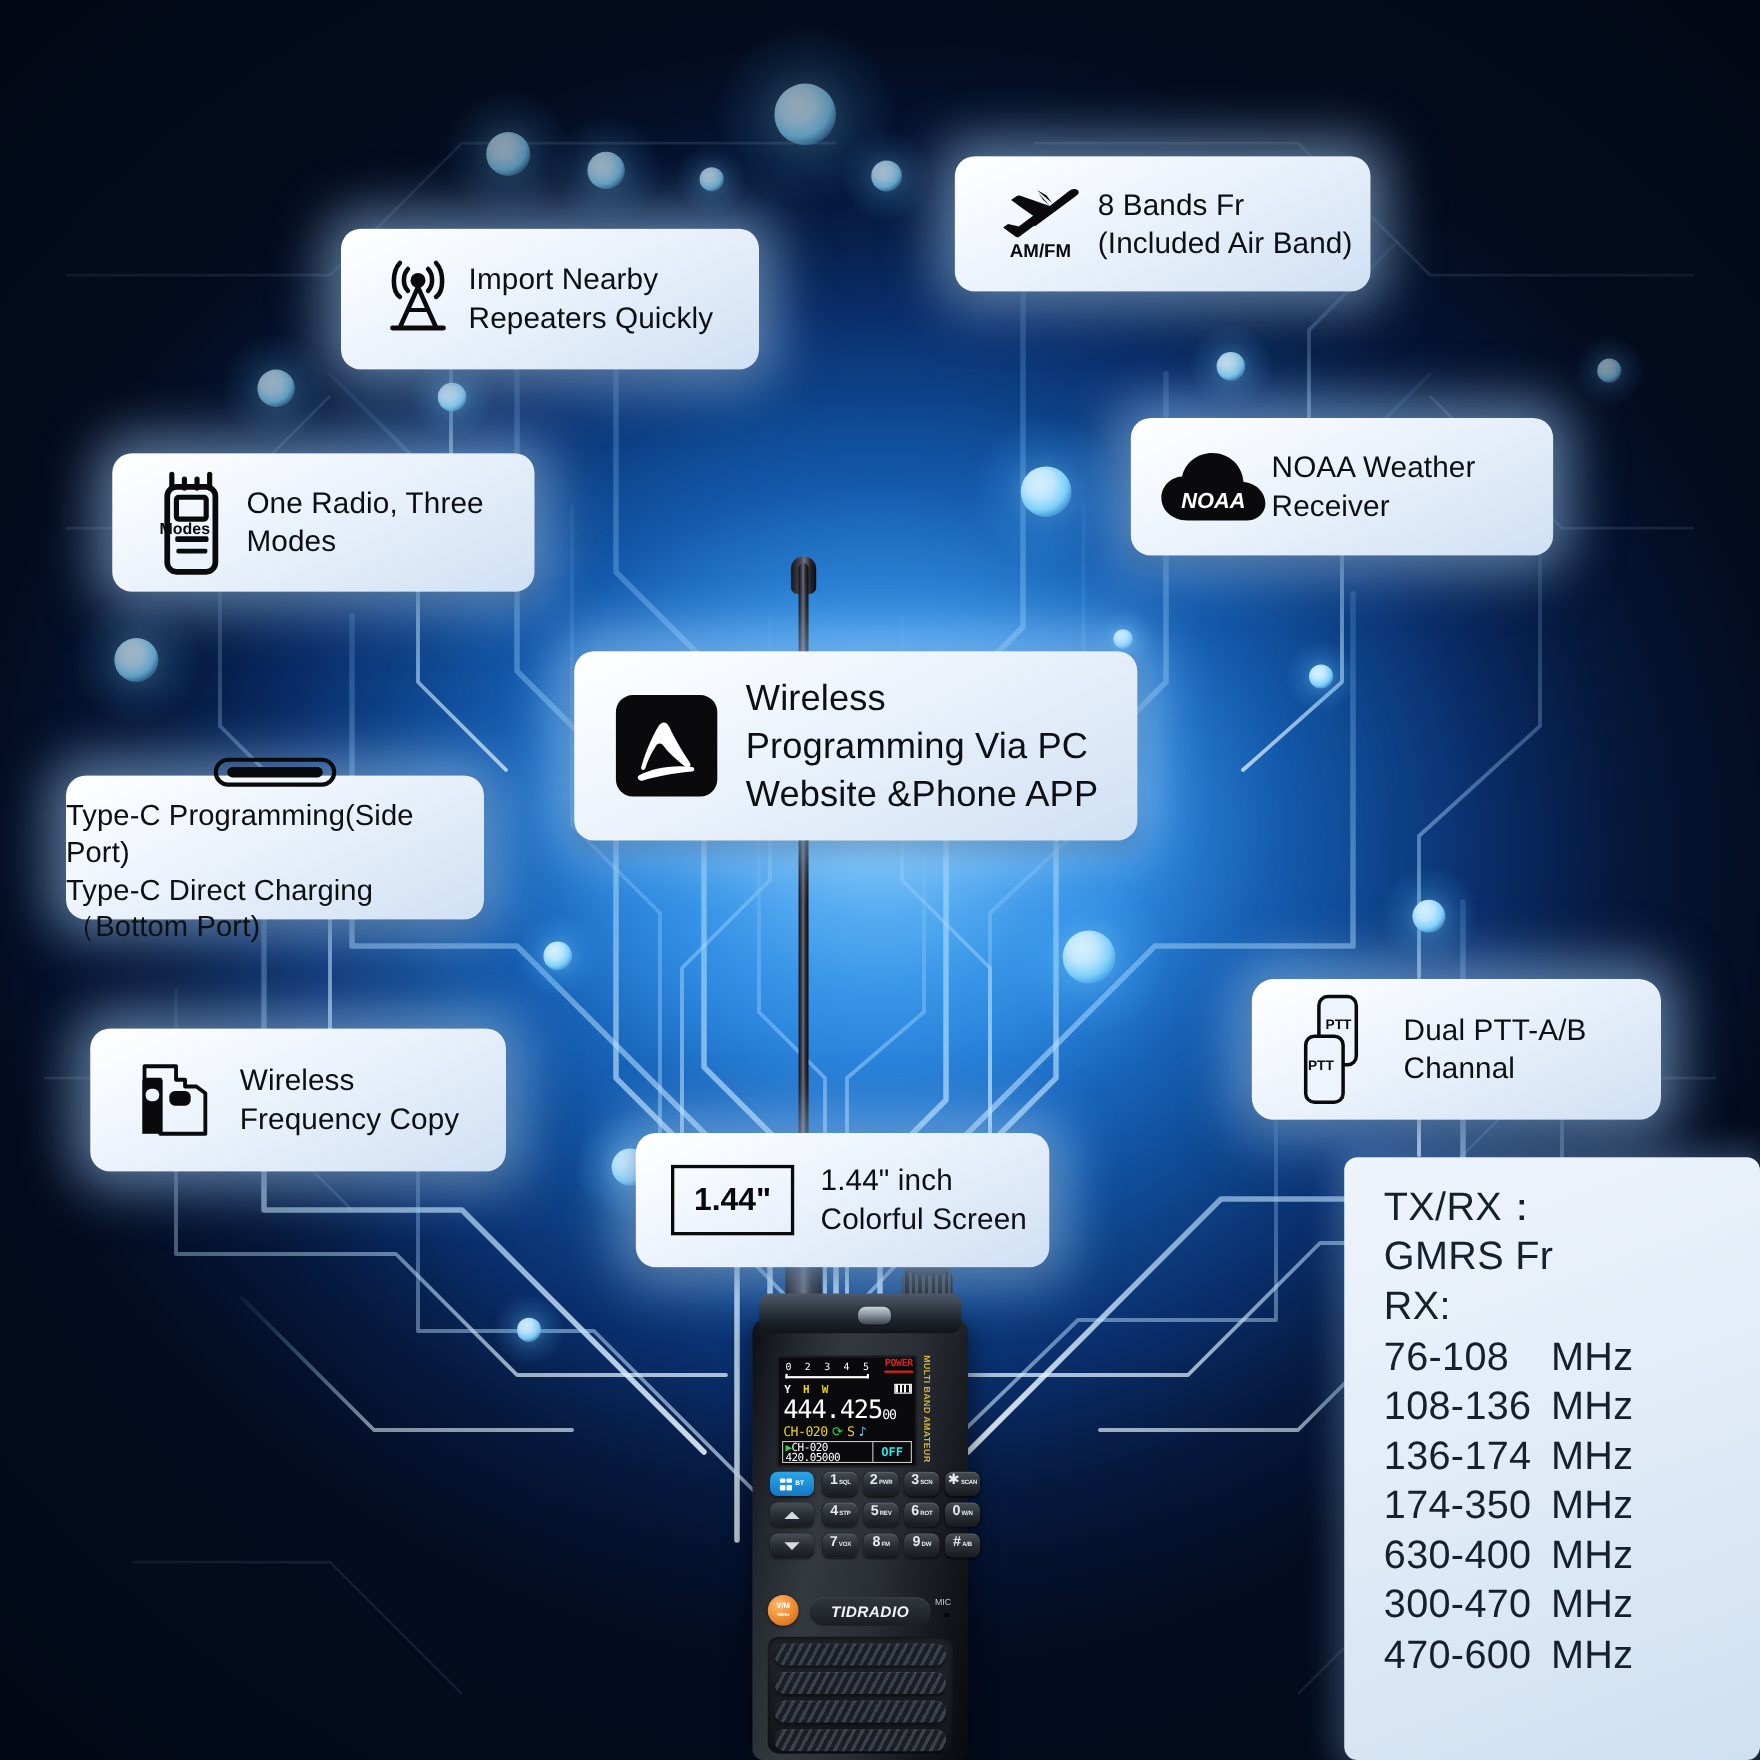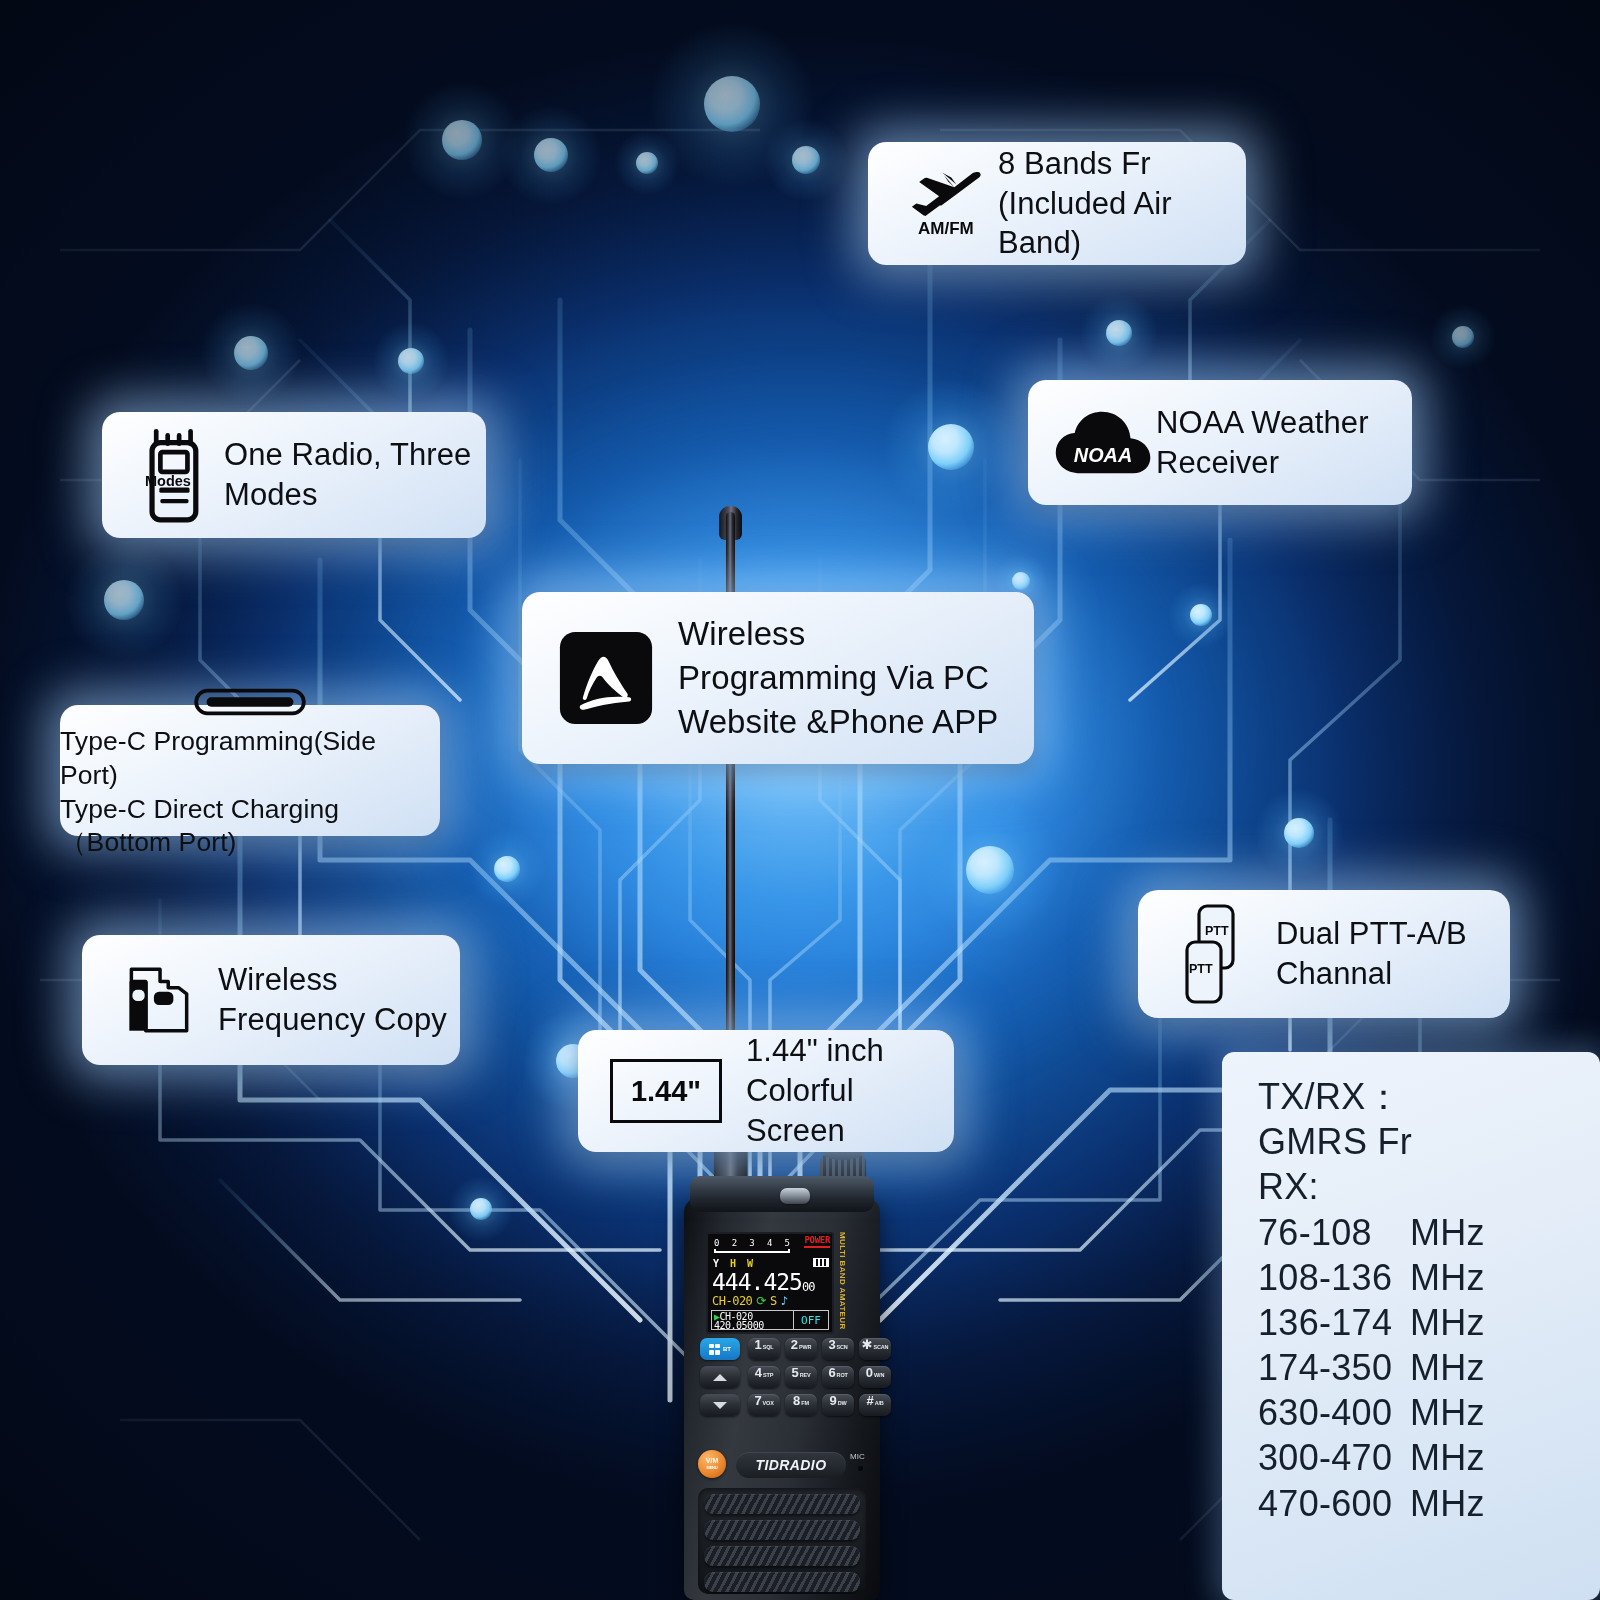--- a/index.html
+++ b/index.html
@@ -49,21 +49,21 @@
     box-shadow:0 0 46px 16px rgba(170,215,255,.52), 0 8px 20px rgba(0,20,50,.40);
     display:flex;align-items:center;
     box-sizing:border-box;
   }
   .card .ico{
     flex:0 0 auto;display:flex;align-items:center;justify-content:center;
     color:#060607;
   }
   .card .txt{
     color:#0d0f12;line-height:1.28;
-    font-size:31px;letter-spacing:.1px;white-space:pre-line;
+    font-size:27px;letter-spacing:.1px;white-space:pre-line;
   }
 
   
   #card-airband{left:868px;top:142px;width:378px;height:123px;padding:0 10px 0 22px;}
   #card-repeater{left:310px;top:208px;width:380px;height:128px;padding:0 10px 0 24px;}
   #card-modes{left:102px;top:412px;width:384px;height:126px;padding:0 10px 0 26px;}
   #card-noaa{left:1028px;top:380px;width:384px;height:125px;padding:0 10px 0 24px;}
   #card-dtmf{left:1146px;top:602px;width:376px;height:133px;padding:0 10px 0 26px;}
   #card-typec{left:60px;top:705px;width:380px;height:131px;padding:0;flex-direction:column;align-items:center;justify-content:center;}
   #card-typec .txt{font-size:26.5px;text-align:left;margin-top:2px;}
@@ -151,21 +151,21 @@
   .lcd-freq sup{font-size:12px;vertical-align:baseline;position:relative;top:1px;letter-spacing:-1px;}
   .lcd-ch{position:absolute;left:4px;top:60px;color:#e9d11a;font-size:12px;letter-spacing:-.5px;display:flex;align-items:center;gap:4px;}
   .lcd-ch .g{color:#35d23a;}
   .lcd-ch .m{color:#7fd8ff;}
   .lcd-box{
     position:absolute;left:3px;top:76px;right:3px;height:20px;border:1.5px solid #c9c9c9;box-sizing:border-box;
     display:flex;
   }
   .lcd-box .left{flex:1;color:#fff;font-size:10px;padding-left:2px;letter-spacing:-.5px;line-height:9px;padding-top:1px;}
   .lcd-box .left .tri{color:#35d23a;}
-  .lcd-box .right{width:34px;border-left:1.5px solid #c9c9c9;display:flex;align-items:center;justify-content:center;color:#2ee6e6;font-size:11px;font-weight:normal;}
+  .lcd-box .right{width:34px;border-left:1.5px solid #c9c9c9;display:flex;align-items:center;justify-content:center;color:#2ee6e6;font-size:11px;font-weight:bold;}
   .side-label{
     position:absolute;left:150px;top:92px;width:13px;height:100px;
     color:#d4b23c;font-size:8px;font-weight:bold;letter-spacing:.4px;
     writing-mode:vertical-rl;text-orientation:mixed;
     display:flex;align-items:flex-start;justify-content:flex-start;
     overflow:hidden;white-space:nowrap;
   }
   .keypad{position:absolute;left:16px;top:198px;width:166px;height:104px;}
   .key{
     position:absolute;border-radius:7px;
@@ -473,20 +473,38 @@
     <div class="mic-hole"></div>
 
     <div class="grille">
       <div class="slat" style="top:6px;"></div>
       <div class="slat" style="top:32px;"></div>
       <div class="slat" style="top:58px;"></div>
       <div class="slat" style="top:84px;"></div>
     </div>
   </div>
 
+  <div class="card" id="card-repeater">
+    <div class="ico" style="width:92px;height:92px;">
+      <svg viewBox="0 0 64 64" width="78" height="78">
+        <g fill="none" stroke="#0a0a0c" stroke-width="3.4" stroke-linecap="round">
+          <path d="M24.5 9.5c-4 4.2-4 12.1 0 16.3"></path>
+          <path d="M18.5 5c-6 6.2-6 21.1 0 25.3"></path>
+          <path d="M39.5 9.5c4 4.2 4 12.1 0 16.3"></path>
+          <path d="M45.5 5c6 6.2 6 21.1 0 25.3"></path>
+        </g>
+        <circle cx="32" cy="18" r="5.6" fill="#0a0a0c"></circle>
+        <path d="M32 23 L19 52 M32 23 L45 52" stroke="#0a0a0c" stroke-width="3.4" fill="none" stroke-linecap="round"></path>
+        <path d="M24.5 40 L39.5 40" stroke="#0a0a0c" stroke-width="3" fill="none" stroke-linecap="round"></path>
+        <path d="M13 53.5 L51 53.5" stroke="#0a0a0c" stroke-width="3.6" fill="none" stroke-linecap="round"></path>
+      </svg>
+    </div>
+    <div class="txt">Import Nearby
+Repeaters Quickly</div>
+  </div>
 
   <div class="card" id="card-airband">
     <div class="ico" style="width:108px;height:86px;position:relative;">
       <svg viewBox="0 0 100 70" width="104" height="72" style="position:absolute;left:0;top:2px;">
         <path d="M86 14c2.4-1.6 2-4.6-0.9-5.2-2.2-0.5-4.4 0.3-6.1 1.6L62 23.5 36 14.6c-1.3-0.4-2.7-0.2-3.8 0.6l-4.4 3.2 19.4 13.9-12.6 9.4-9.5-2.3-4.4 3.2 11.2 8.2 2 0.7 2.3-1.6 0.3-0.3 11.6-8.6 0.9 0.6 16.5-12.2z" fill="#0a0a0c"></path>
         <path d="M52 12 L62 23.5 L56 18 z" fill="#0a0a0c"></path>
         <path d="M50.5 9.5 L64 21 L59 14 z" fill="#0a0a0c"></path>
       </svg>
       <span style="position:absolute;left:28px;bottom:8px;font-size:17px;font-weight:bold;color:#0a0a0c;">AM/FM</span>
     </div>

